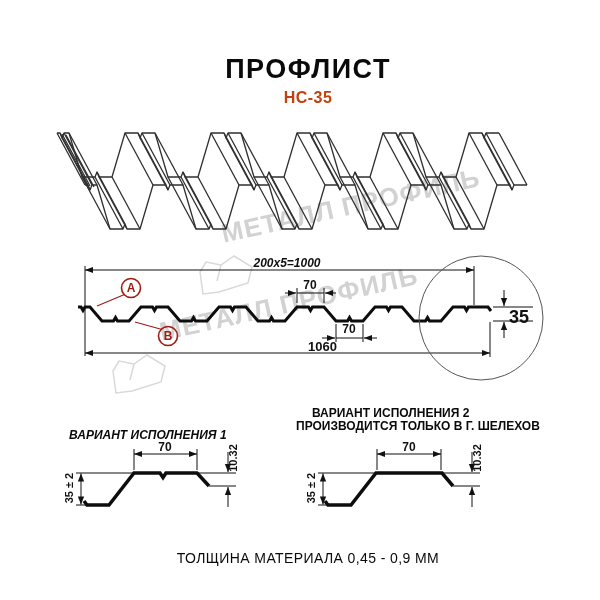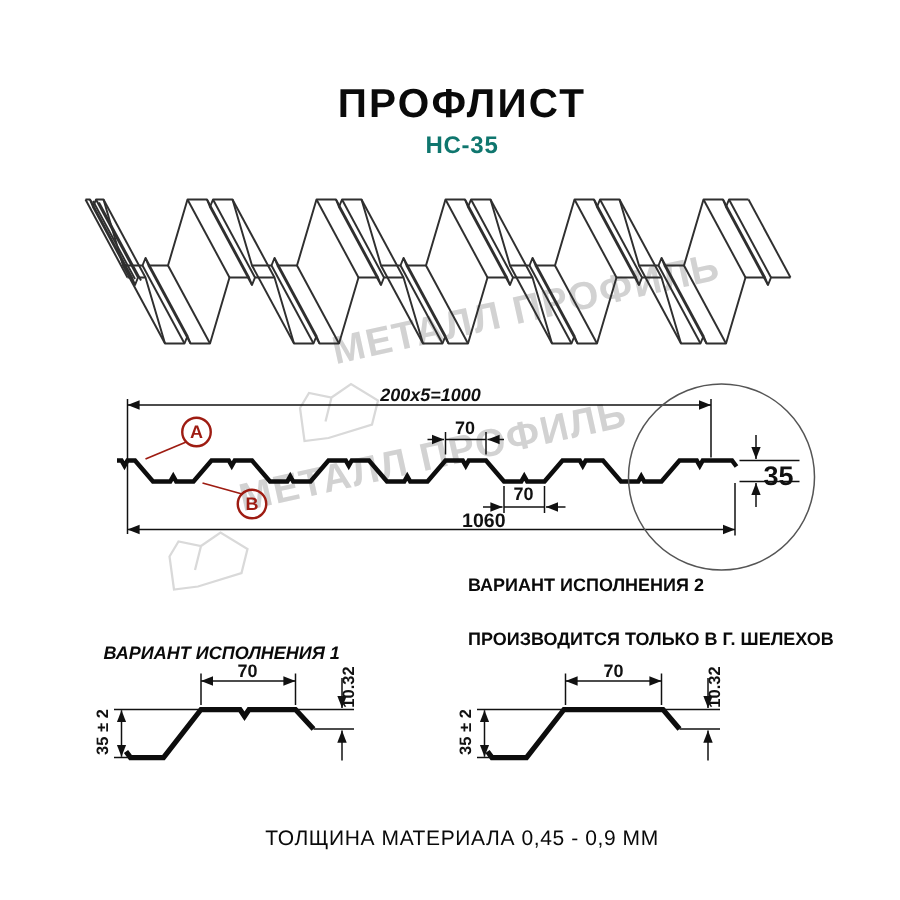--- a/index.html
+++ b/index.html
@@ -1,21 +1,21 @@
 <!DOCTYPE html>
 <html><head>
 <meta charset="utf-8">
 <style>
   html,body{margin:0;padding:0;background:#fff;}
   #page{position:relative;width:600px;height:600px;background:#fff;overflow:hidden;
         font-family:"Liberation Sans",sans-serif;color:#111;}
   .abs{position:absolute;}
   .ctr{left:16px;right:0;text-align:center;}
   #title{top:54px;font-size:27px;font-weight:bold;letter-spacing:1.5px;color:#0a0a0a;}
-  #subtitle{top:89px;font-size:16px;font-weight:bold;letter-spacing:.5px;color:#0f766e;}
+  #subtitle{top:89px;font-size:16px;font-weight:bold;letter-spacing:.5px;color:#c2410c;}
   #footer{top:550px;font-size:14px;font-weight:normal;letter-spacing:.4px;color:#0a0a0a;}
   .vhead{font-size:12px;font-weight:bold;color:#0a0a0a;line-height:13px;white-space:nowrap;}
   .dim{font-size:12px;font-weight:bold;color:#111;white-space:nowrap;}
   .dimc{width:120px;text-align:center;}
   .rot{transform:rotate(-90deg);transform-origin:center center;width:44px;text-align:center;font-size:11px;}
   .ab{font-size:12px;font-weight:bold;color:#9e1c12;width:20px;text-align:center;}
   .wm{font-size:26px;font-weight:bold;letter-spacing:1px;color:#d2d2d2;white-space:nowrap;
       transform:rotate(-12.5deg);transform-origin:left center;}
   svg{position:absolute;left:0;top:0;}
 </style>
@@ -176,22 +176,22 @@
 
   <span class="abs dim dimc" style="left:227px;top:256px;font-style:italic;">200x5=1000</span>
   <span class="abs dim" style="left:290px;top:278px;width:40px;text-align:center;">70</span>
   <span class="abs dim" style="left:329px;top:322px;width:40px;text-align:center;">70</span>
   <span class="abs dim" style="left:237px;top:339px;width:100px;text-align:right;font-size:13px;">1060</span>
   <span class="abs dim" style="left:509px;top:307px;font-size:18px;">35</span>
   <span class="abs ab" style="left:121px;top:281px;">А</span>
   <span class="abs ab" style="left:158px;top:329px;">В</span>
 
   <div class="abs vhead" style="left:69px;top:429px;font-style:italic;">ВАРИАНТ ИСПОЛНЕНИЯ 1</div>
-  <div class="abs vhead" style="left:312px;top:384px;">ВАРИАНТ ИСПОЛНЕНИЯ 2</div>
-  <div class="abs vhead" style="left:312px;top:420px;">ПРОИЗВОДИТСЯ ТОЛЬКО В Г. ШЕЛЕХОВ</div>
+  <div class="abs vhead" style="left:312px;top:407px;">ВАРИАНТ ИСПОЛНЕНИЯ 2</div>
+  <div class="abs vhead" style="left:296px;top:420px;">ПРОИЗВОДИТСЯ ТОЛЬКО В Г. ШЕЛЕХОВ</div>
 
   <span class="abs dim" style="left:145px;top:440px;width:40px;text-align:center;">70</span>
   <span class="abs dim rot" style="left:211px;top:452px;">10.32</span>
   <span class="abs dim rot" style="left:47px;top:482px;">35 ± 2</span>
   <span class="abs dim" style="left:389px;top:440px;width:40px;text-align:center;">70</span>
   <span class="abs dim rot" style="left:455px;top:452px;">10.32</span>
   <span class="abs dim rot" style="left:289px;top:482px;">35 ± 2</span>
 
   <div class="abs ctr" id="footer">ТОЛЩИНА МАТЕРИАЛА 0,45 - 0,9 ММ</div>
 </div>

